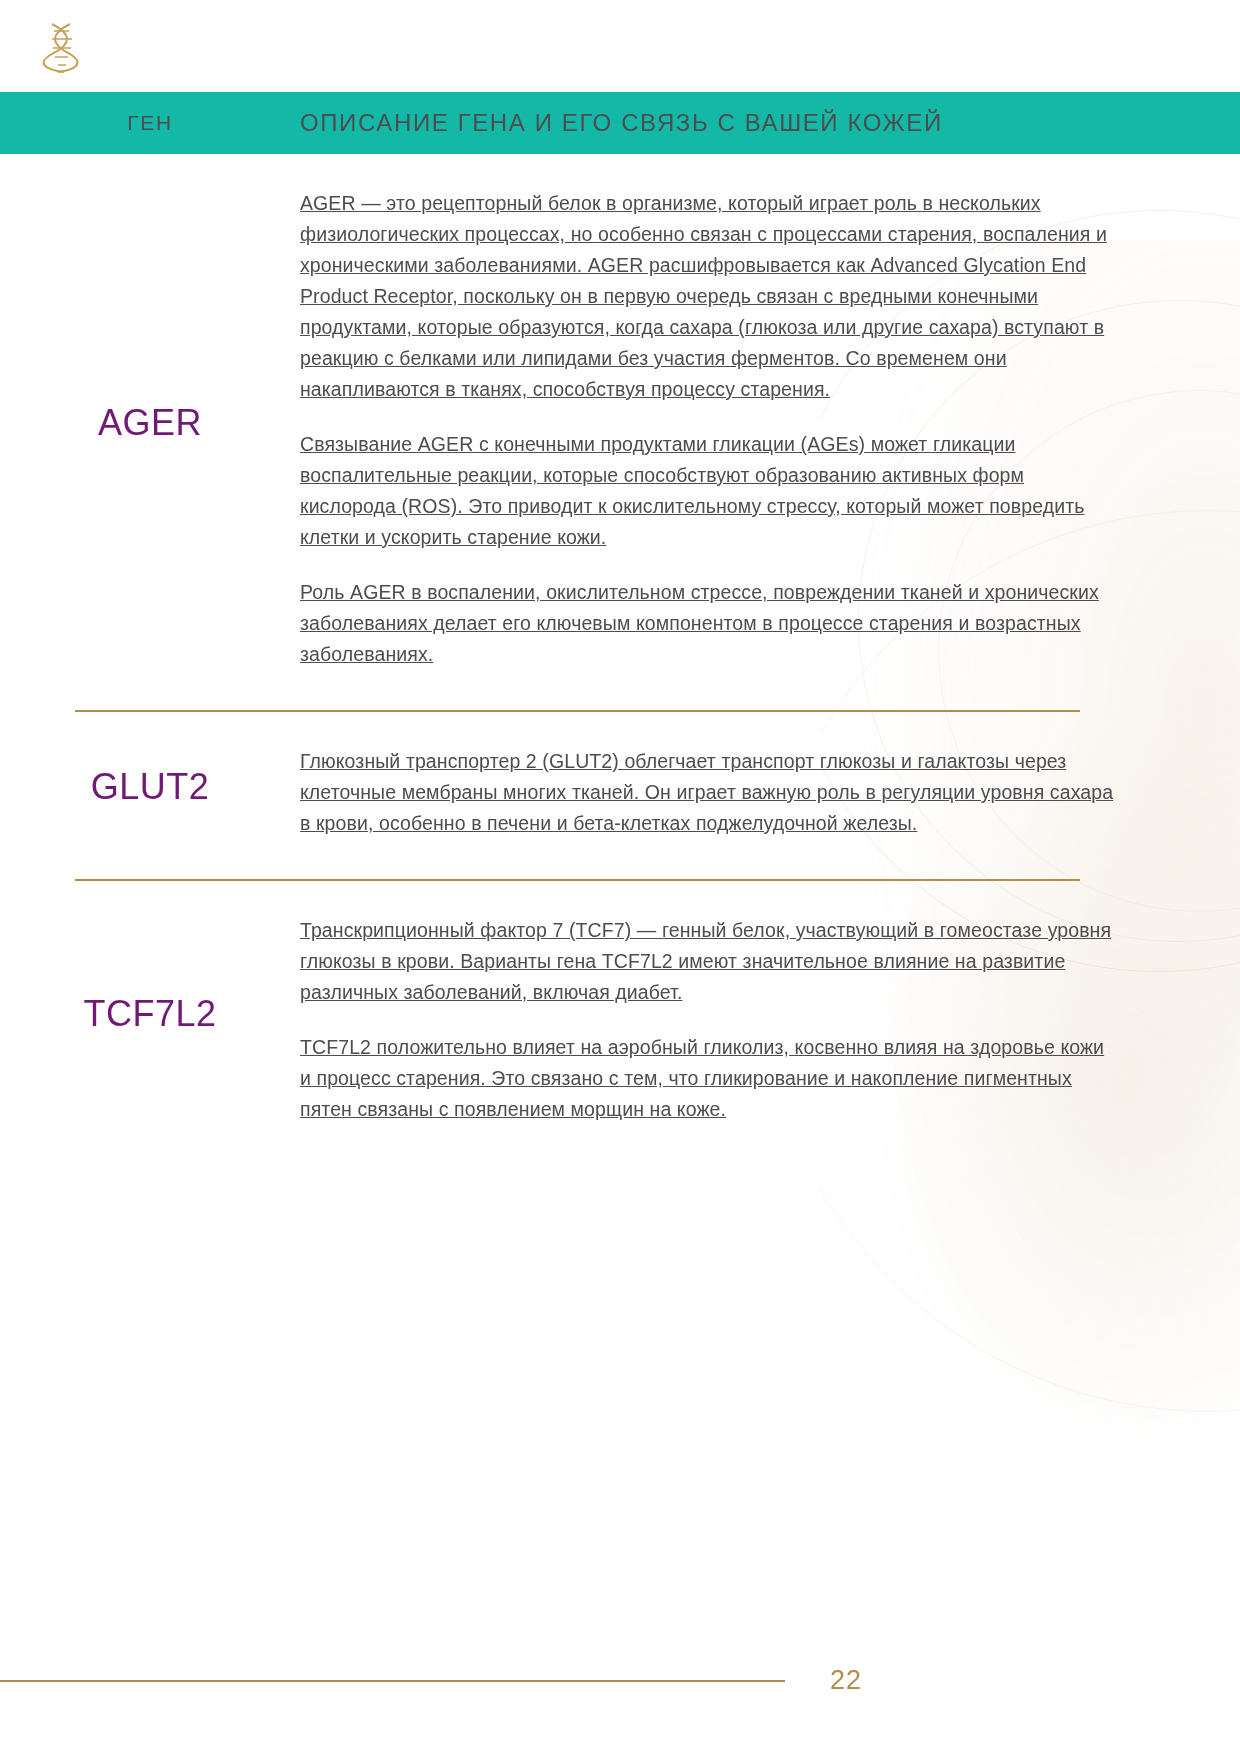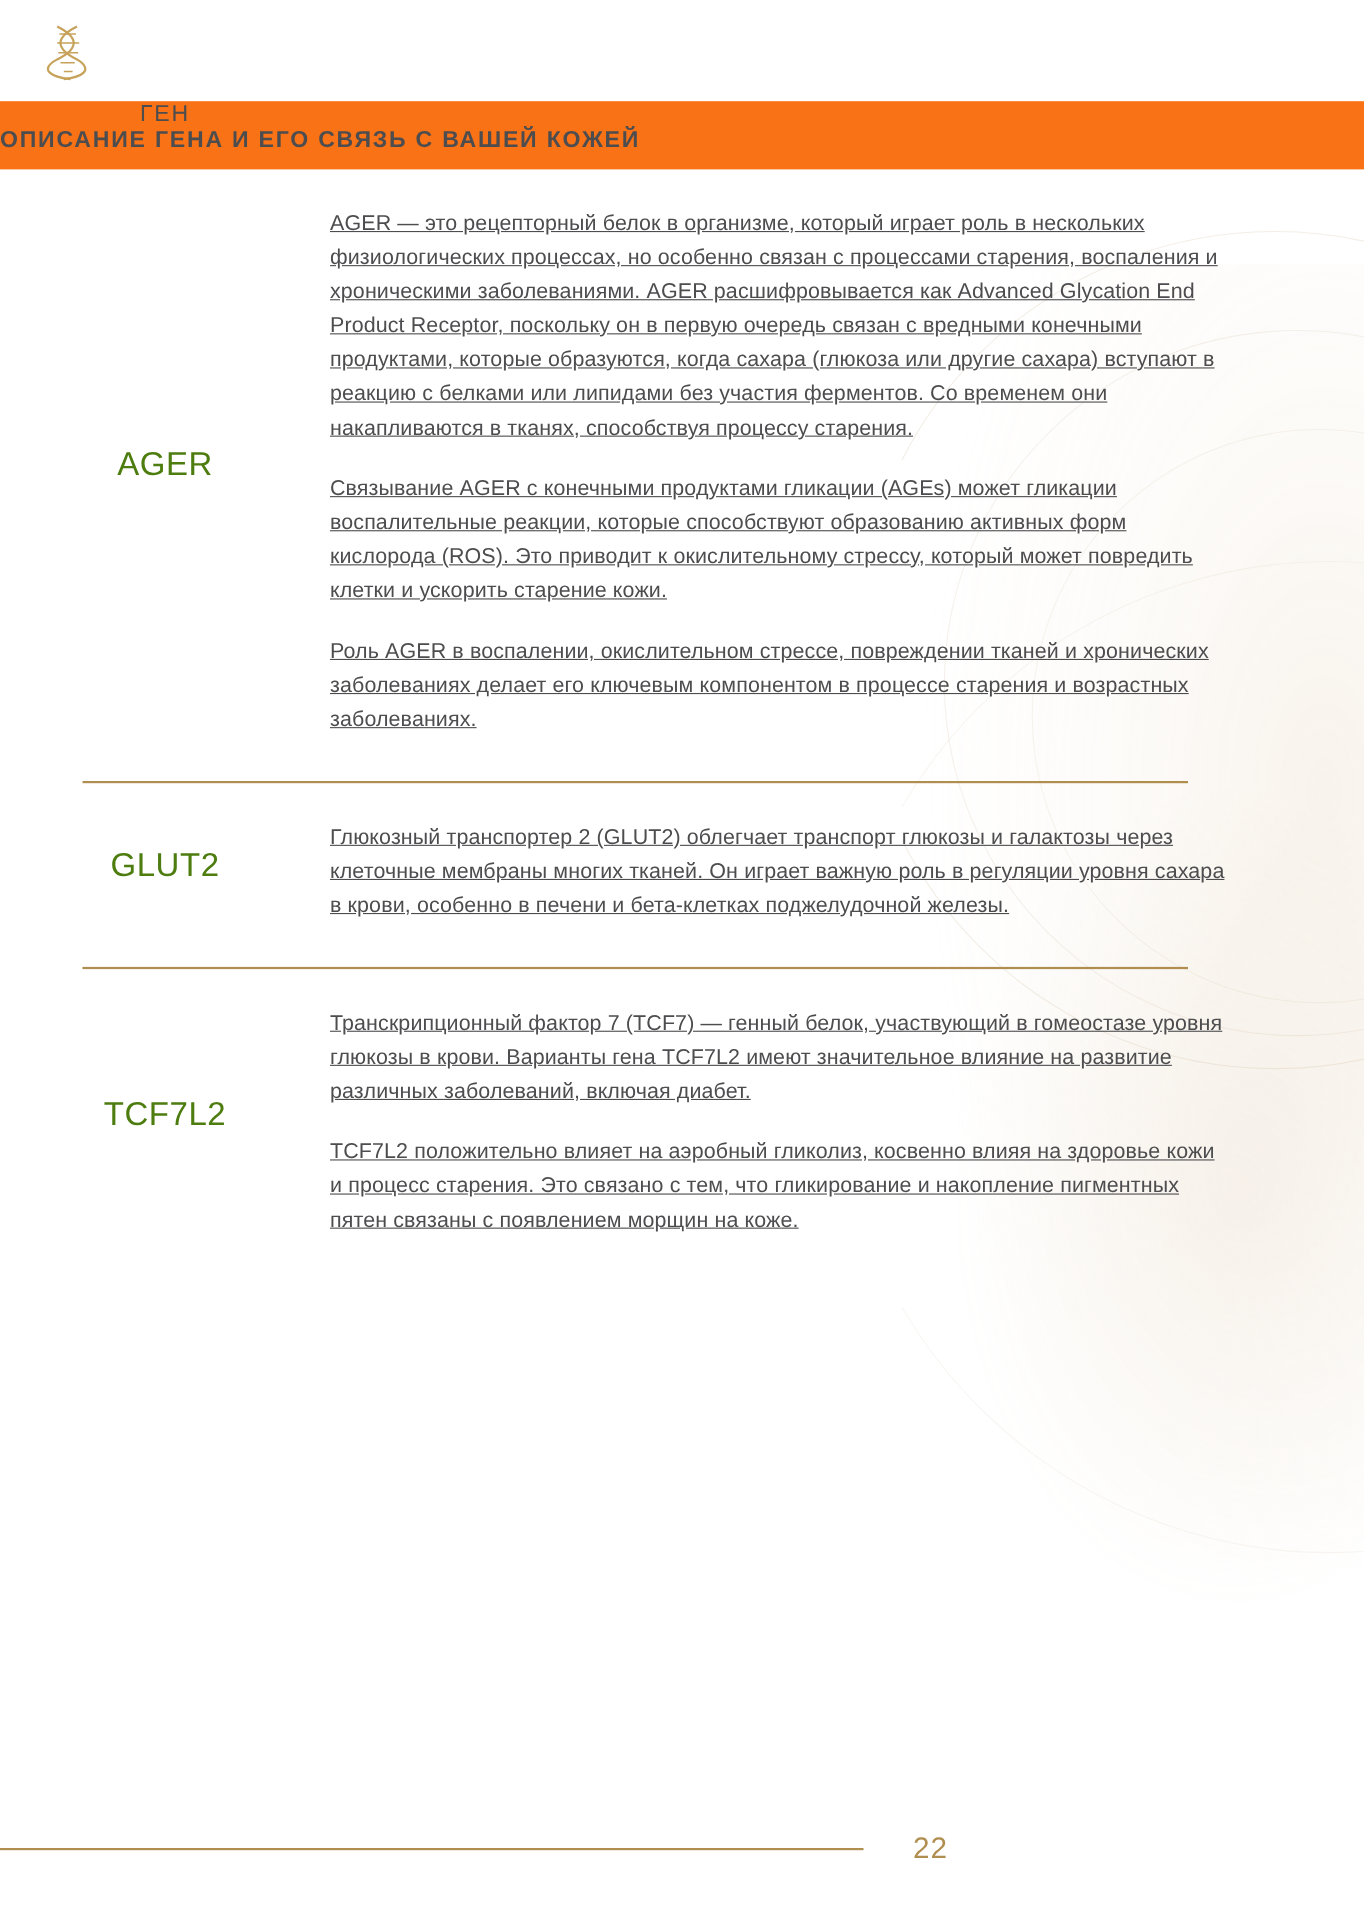--- a/index.html
+++ b/index.html
@@ -65,58 +65,58 @@
     left: 34px;
     top: 18px;
     width: 56px;
     height: 58px;
   }
 
   
   .table-head {
     position: relative;
     z-index: 2;
-    background: #f97316;
+    background: #14b8a6;
     height: 62px;
     display: flex;
-    flex-direction: column;
+    align-items: center;
   }
   .th-gene {
     width: 300px;
     text-align: center;
     font-size: 21px;
     letter-spacing: 1.6px;
     color: #4d4d4f;
     font-weight: 400;
   }
   .th-desc {
     flex: 1;
-    font-size: 21px;
+    font-size: 24px;
     letter-spacing: 1.6px;
     color: #4d4d4f;
-    font-weight: 700;
+    font-weight: 400;
     padding-left: 0px;
   }
 
   
   .content {
     position: relative;
     z-index: 2;
   }
   .gene-row {
     display: flex;
     align-items: stretch;
   }
   .gene-cell {
     width: 300px;
     display: flex;
     align-items: center;
     justify-content: center;
-    font-size: 30px;
-    color: #4d7c0f;
+    font-size: 36px;
+    color: #701a75;
     letter-spacing: 0.5px;
   }
   .desc-cell {
     flex: 1;
     padding: 34px 120px 22px 0px;
   }
   .desc-cell p {
     margin: 0 0 24px 0;
     font-size: 19.5px;
     line-height: 31px;

